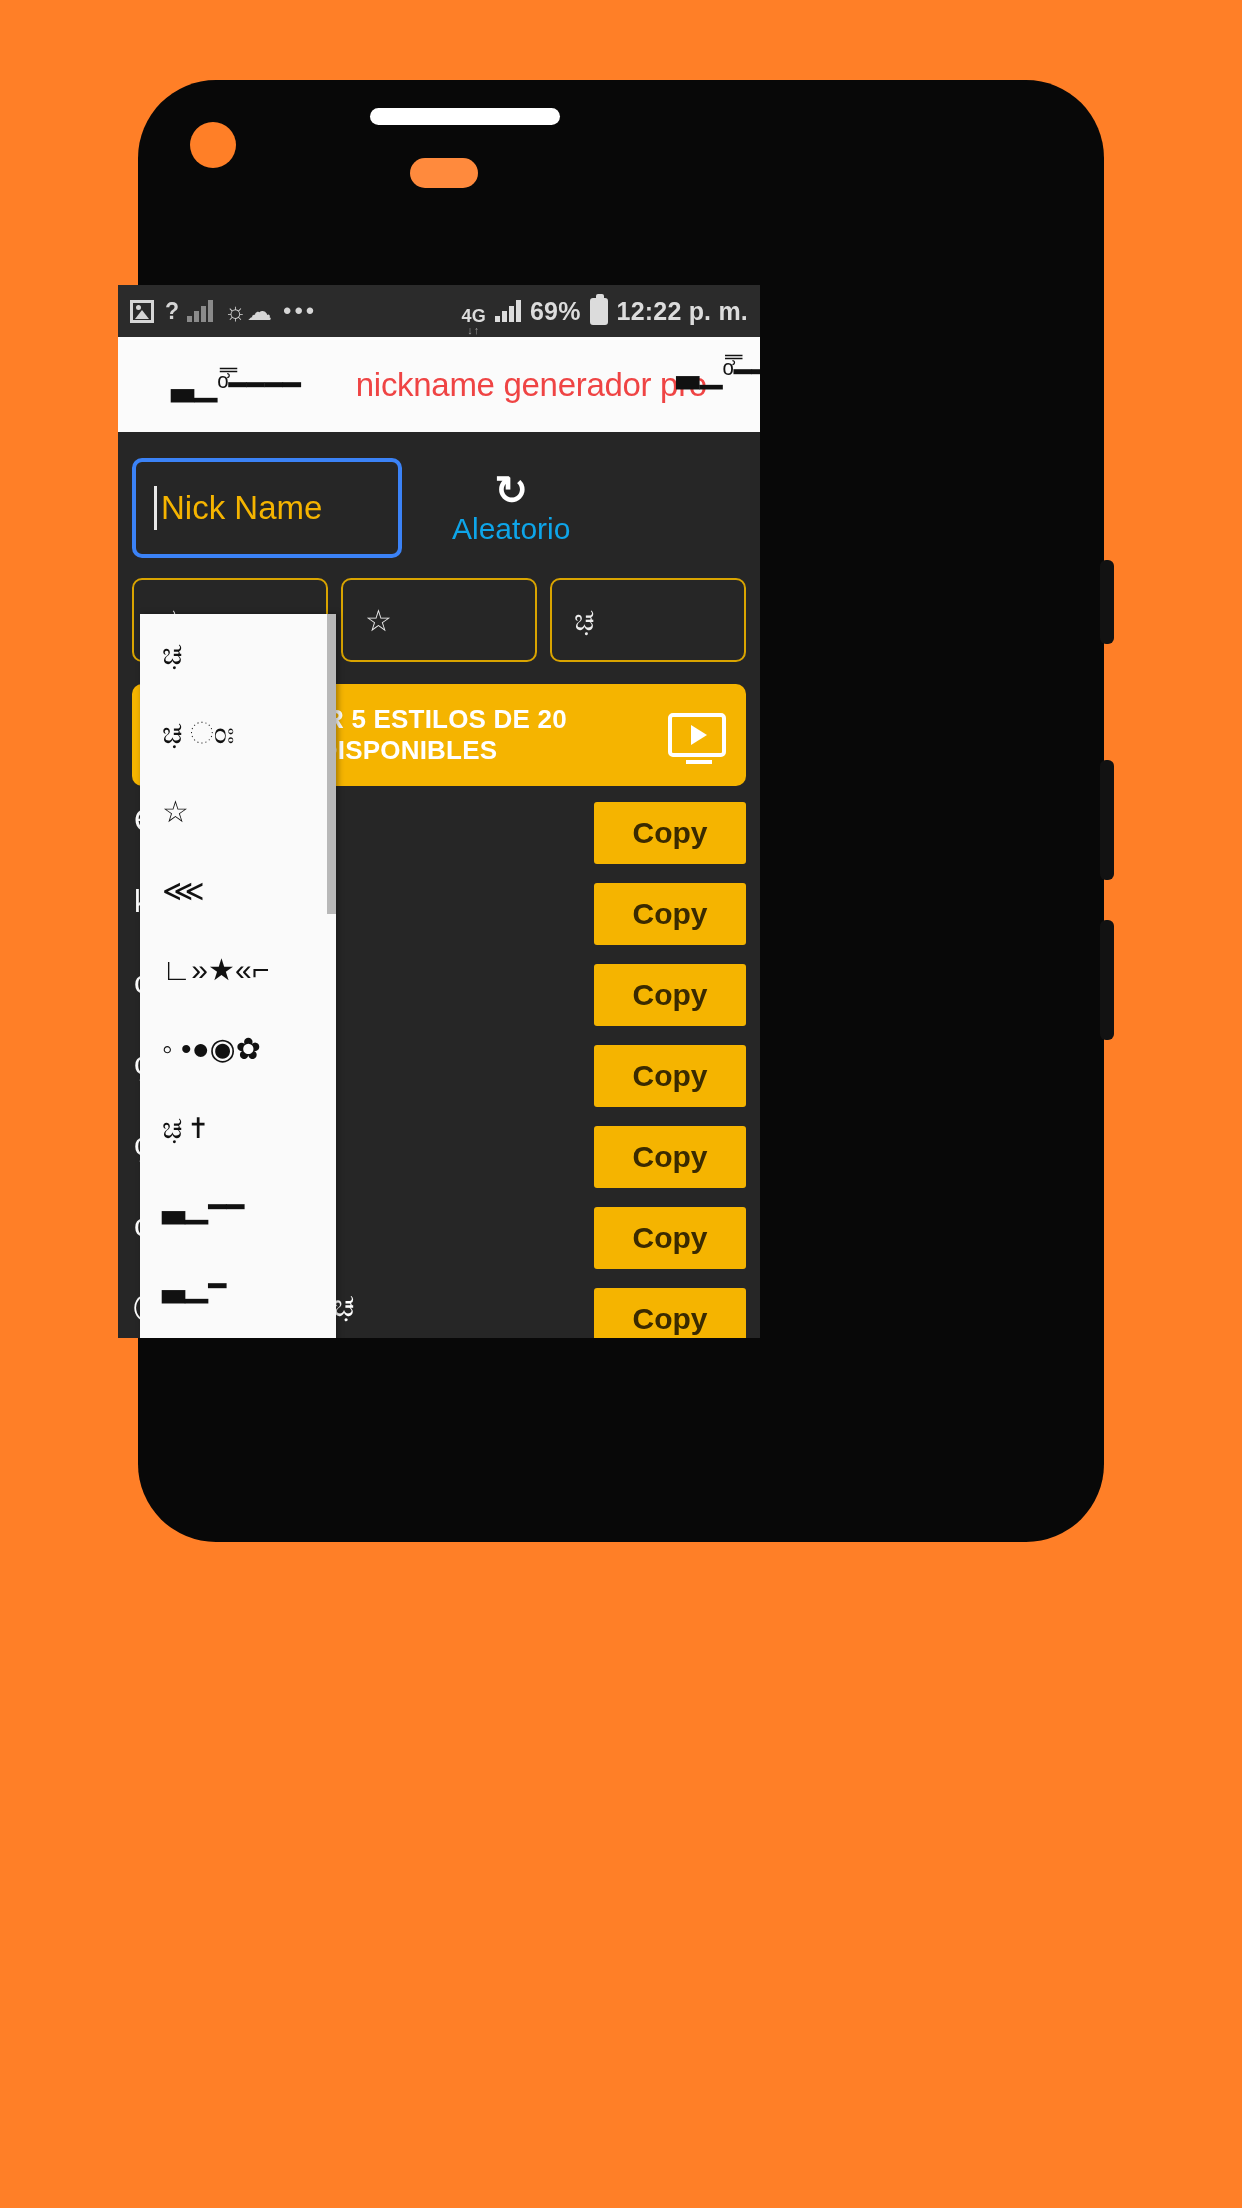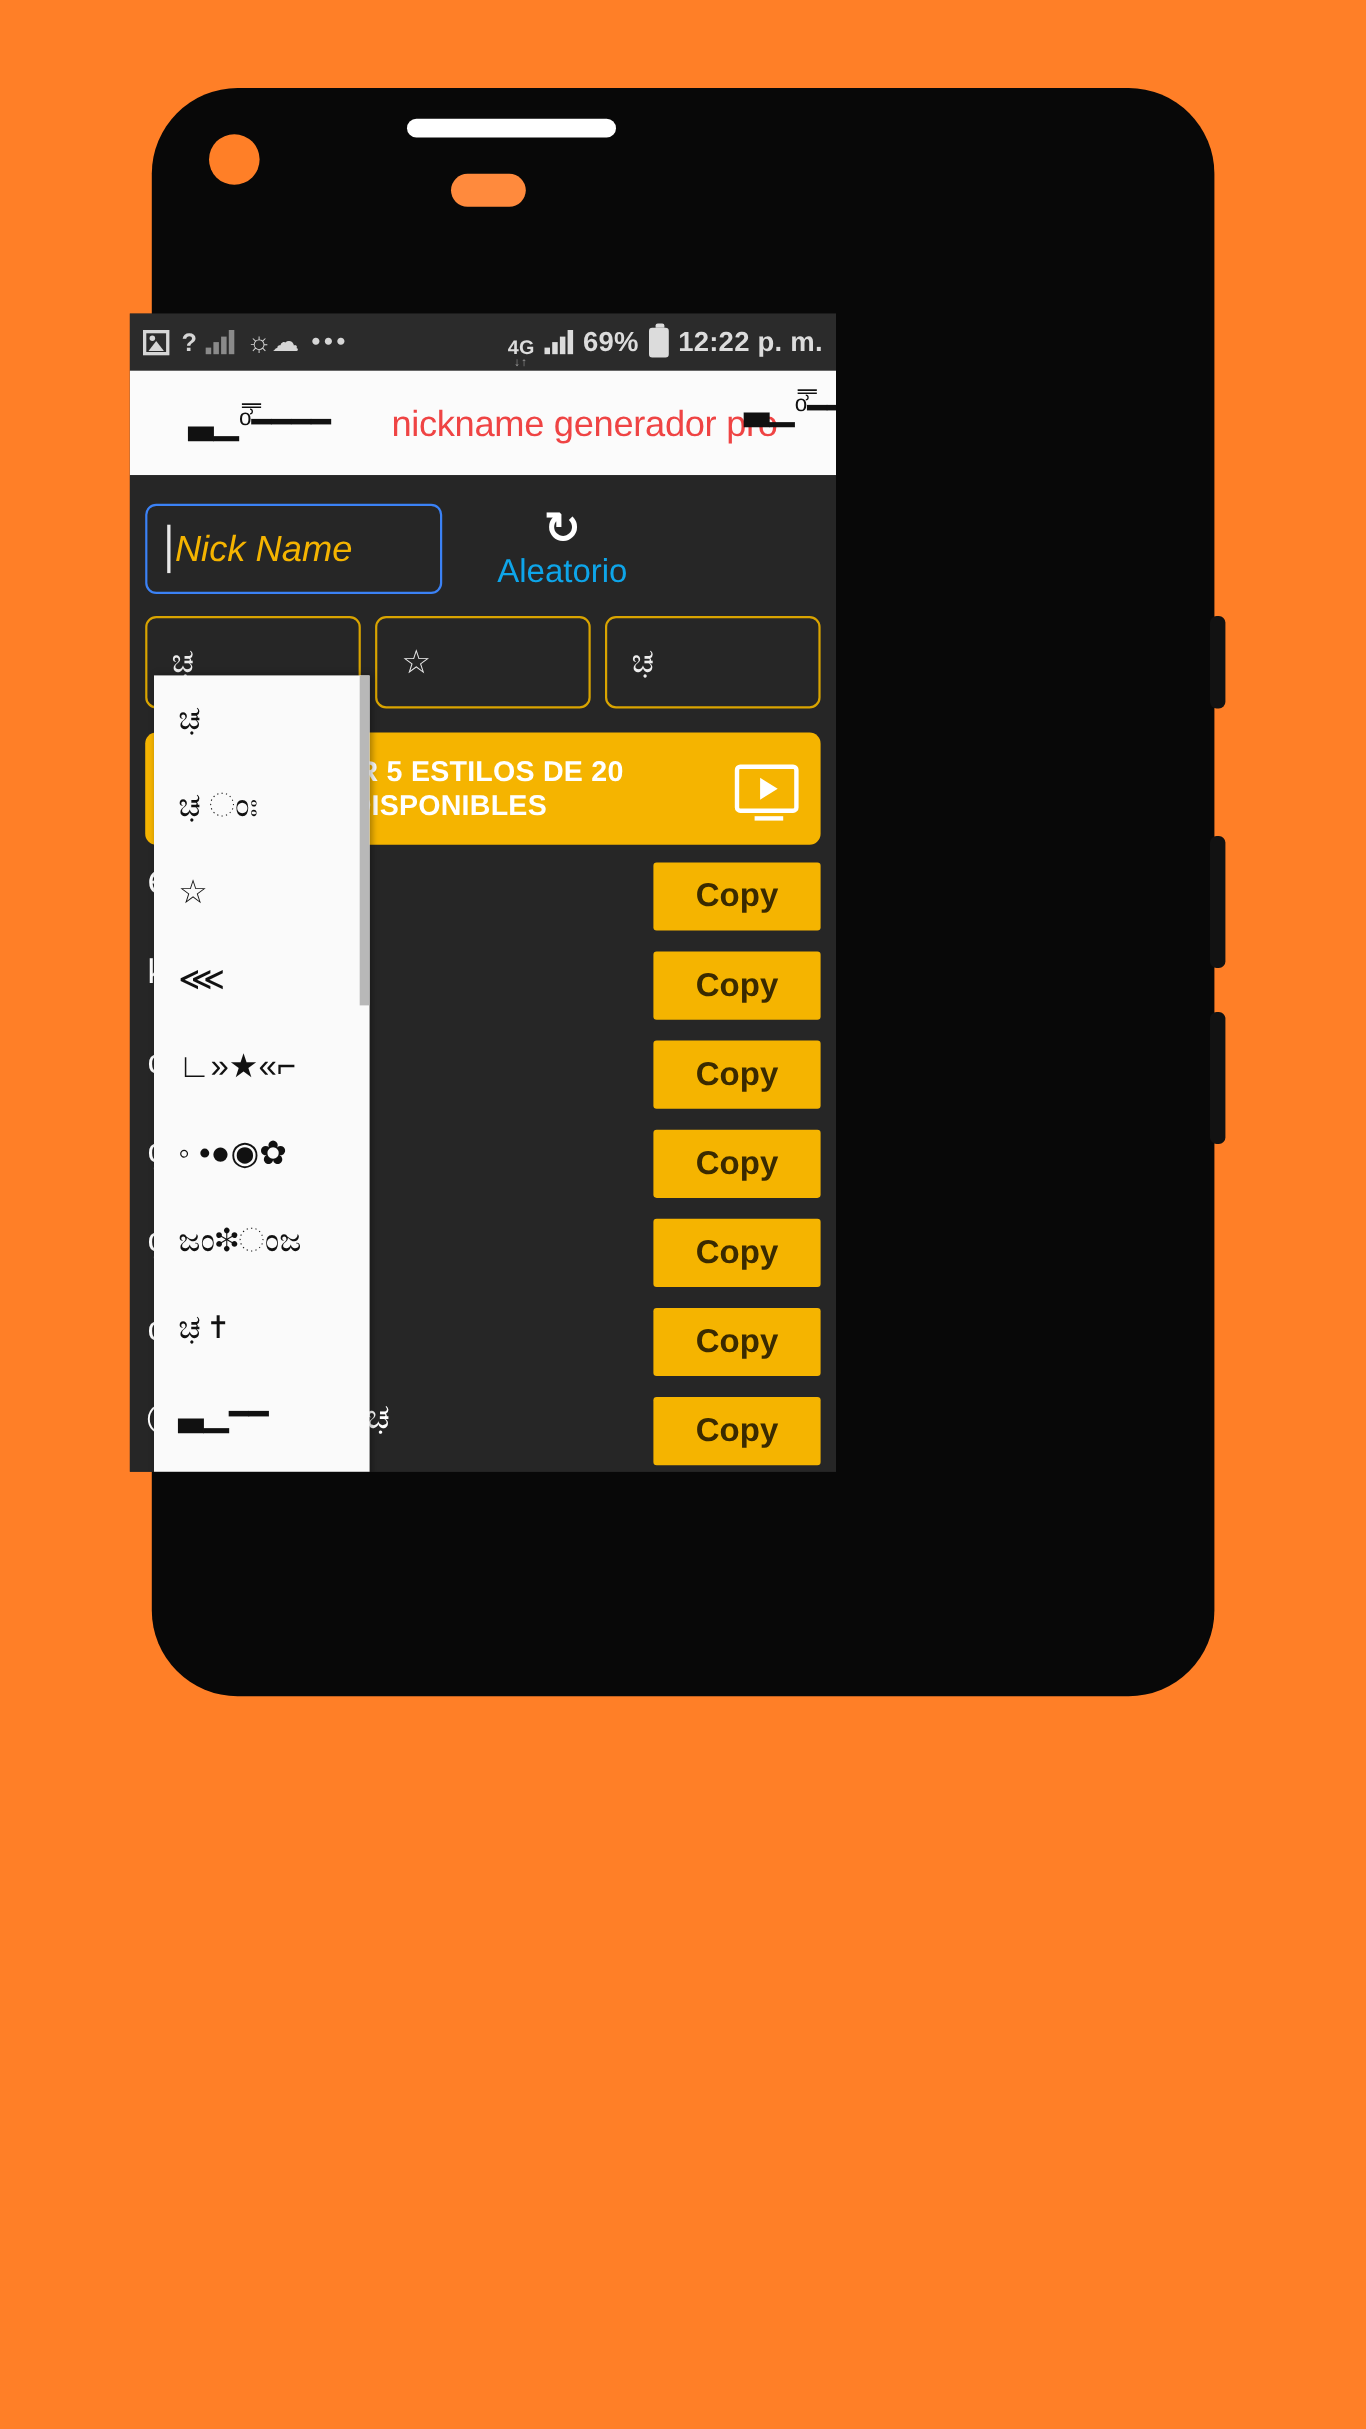--- a/index.html
+++ b/index.html
@@ -110,24 +110,24 @@
   .orn-left, .orn-right {
     font-size: 30px; color: #111; line-height: 1; white-space: nowrap;
   }
   .orn-right { position: absolute; right: -28px; top: 20px; font-size: 30px; }
 
   
   .appbody { background: #262626; height: 906px; position: relative; padding: 0 14px; }
 
   .row-input { display: flex; align-items: center; gap: 16px; padding-top: 26px; }
   .nick-field {
-    flex: 0 0 270px; height: 82px;
-    border: 2px solid #3b82f6; border-radius: 10px;
+    flex: 0 0 270px; height: 100px;
+    border: 4px solid #3b82f6; border-radius: 10px;
     background: #262626; display: flex; align-items: center;
-    padding-left: 18px; position: relative; font-style: italic;
+    padding-left: 18px; position: relative;
   }
   .caret {
     width: 3px; height: 44px; background: #E8E8E8; margin-right: 4px;
   }
   .nick-value { font-size: 33px; color: #F5B400; font-weight: 400; }
   .aleatorio {
     flex: 0 0 auto; display: flex; flex-direction: column;
     align-items: center; gap: 2px; margin-left: 34px;
   }
   .refresh-ico { font-size: 40px; color: #FFFFFF; line-height: 1; font-weight: 700; }
@@ -324,21 +324,20 @@
       </div>
 
       <div class="dropdown">
         <div class="dd-scroll"></div>
         <div class="dd-item">ಚ̣</div>
         <div class="dd-item">ಚ̣ ಂಃ</div>
         <div class="dd-item">☆</div>
         <div class="dd-item">⋘</div>
         <div class="dd-item">∟»★«⌐</div>
         <div class="dd-item">◦ •●◉✿</div>
-        <div class="dd-item">ಜಂ❉ಂಜ</div>
         <div class="dd-item">ಚ̣ ✝</div>
         <div class="dd-item">▃▁━━</div>
         <div class="dd-item">▃▁━</div>
       </div>
 
     </div>
   </div>
 </div>
 
 </body></html>

